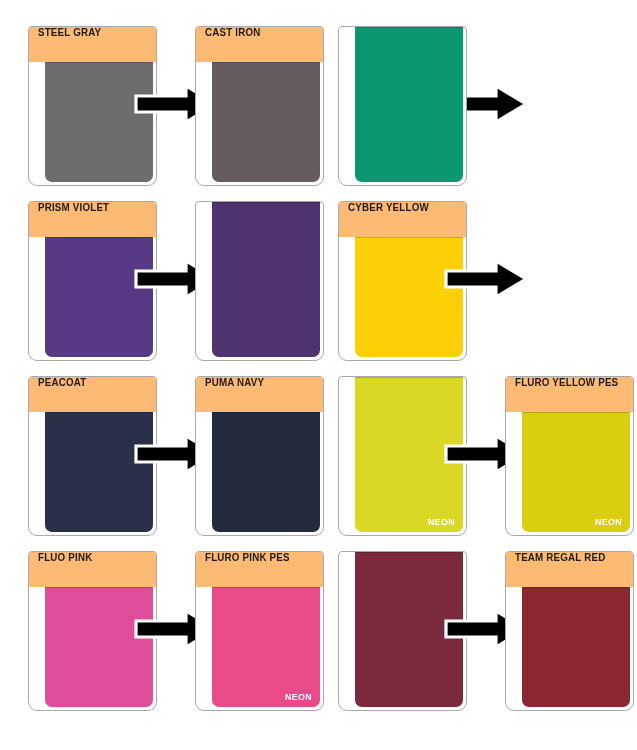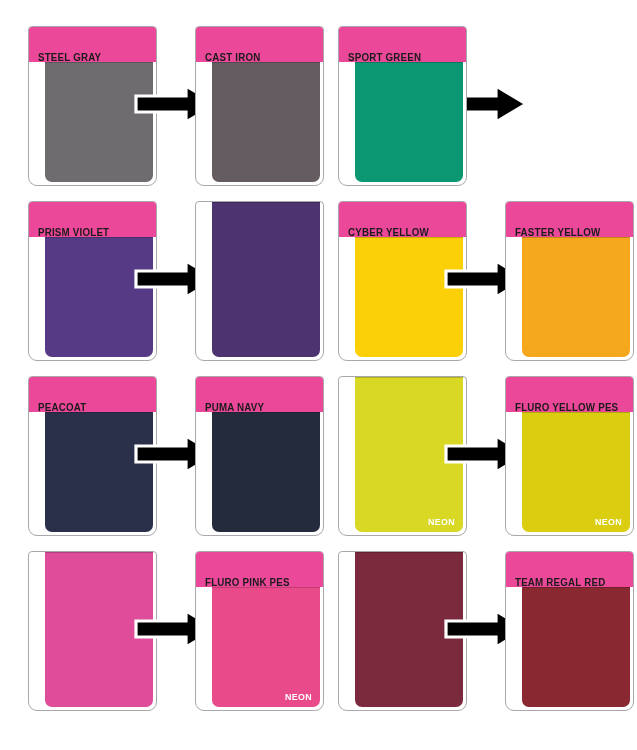--- a/index.html
+++ b/index.html
@@ -50,23 +50,23 @@
     border: 1.4px solid #a9a9ab;
     border-radius: 4px 4px 9px 9px;
     display: flex;
     flex-direction: column;
     overflow: hidden;
   }
 
   .card-label {
     flex: 0 0 35px;
     height: 35px;
-    background: #ec4899;
+    background: #fdba74;
     display: flex;
-    align-items: flex-end;
+    align-items: flex-start;
     padding: 0 0 0 9px;
     box-sizing: border-box;
   }
 
   .card-label span {
     font-size: 10.5px;
     font-weight: bold;
     letter-spacing: 0.02em;
     color: #1b1b1b;
     text-transform: uppercase;
@@ -133,23 +133,20 @@
           <div class="card-swatch" style="background: rgb(100, 92, 96);"></div>
         </div>
       </div>
       <div class="pair">
         <div class="arrow">
           <svg viewBox="0 0 84 42" xmlns="http://www.w3.org/2000/svg">
             <path d="M2 13 L52 13 L52 3 L82 21 L52 39 L52 29 L2 29 Z" fill="#000000" stroke="#FFFFFF" stroke-width="3.2" stroke-linejoin="miter"></path>
           </svg>
         </div>
         <div class="card">
-          <div class="card-label">
-            <span>SPORT GREEN</span>
-          </div>
           <div class="card-swatch" style="background: rgb(11, 151, 113);"></div>
         </div>
       </div>
       <div class="pair">
         <div class="card">
           <div class="card-label">
             <span>PRISM VIOLET</span>
           </div>
           <div class="card-swatch" style="background: rgb(86, 58, 133);"></div>
         </div>
@@ -166,26 +163,20 @@
         <div class="card">
           <div class="card-label">
             <span>CYBER YELLOW</span>
           </div>
           <div class="card-swatch" style="background: rgb(251, 208, 7);"></div>
         </div>
         <div class="arrow">
           <svg viewBox="0 0 84 42" xmlns="http://www.w3.org/2000/svg">
             <path d="M2 13 L52 13 L52 3 L82 21 L52 39 L52 29 L2 29 Z" fill="#000000" stroke="#FFFFFF" stroke-width="3.2" stroke-linejoin="miter"></path>
           </svg>
-        </div>
-        <div class="card">
-          <div class="card-label">
-            <span>FASTER YELLOW</span>
-          </div>
-          <div class="card-swatch" style="background: rgb(245, 168, 28);"></div>
         </div>
       </div>
       <div class="pair">
         <div class="card">
           <div class="card-label">
             <span>PEACOAT</span>
           </div>
           <div class="card-swatch" style="background: rgb(42, 48, 73);"></div>
         </div>
         <div class="arrow">
@@ -215,20 +206,23 @@
           <div class="card-label">
             <span>FLURO YELLOW PES</span>
           </div>
           <div class="card-swatch" style="background: rgb(219, 206, 17);">
             <div class="neon-badge">NEON</div>
           </div>
         </div>
       </div>
       <div class="pair">
         <div class="card">
+          <div class="card-label">
+            <span>FLUO PINK</span>
+          </div>
           <div class="card-swatch" style="background: rgb(222, 76, 154);"></div>
         </div>
         <div class="arrow">
           <svg viewBox="0 0 84 42" xmlns="http://www.w3.org/2000/svg">
             <path d="M2 13 L52 13 L52 3 L82 21 L52 39 L52 29 L2 29 Z" fill="#000000" stroke="#FFFFFF" stroke-width="3.2" stroke-linejoin="miter"></path>
           </svg>
         </div>
         <div class="card">
           <div class="card-label">
             <span>FLURO PINK PES</span>

